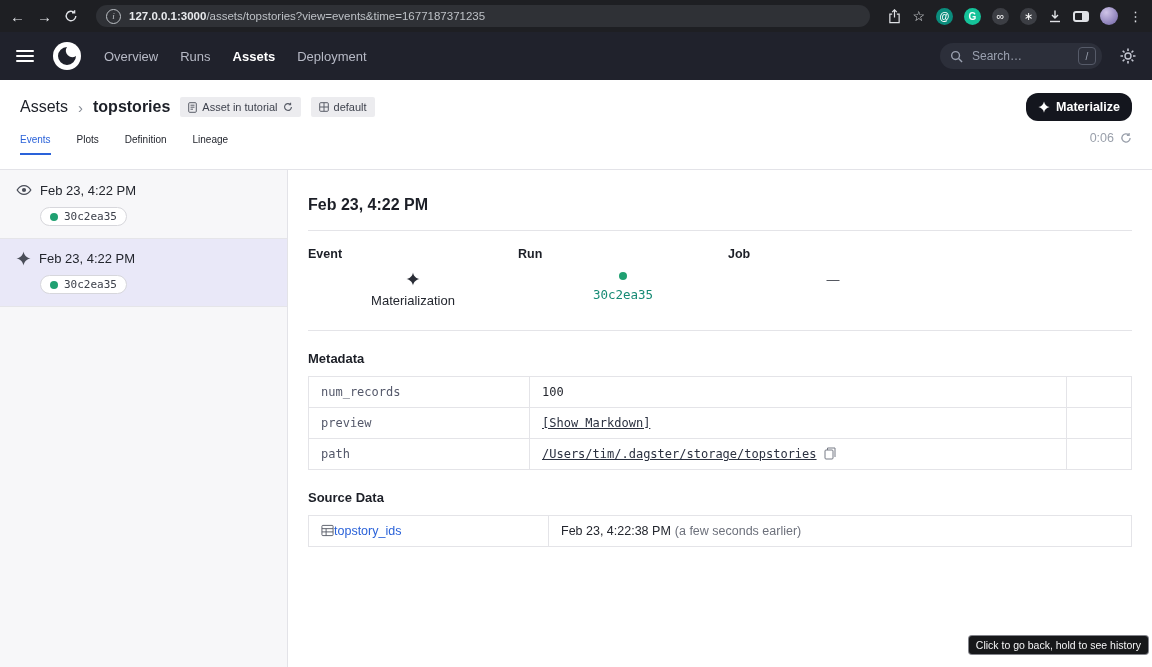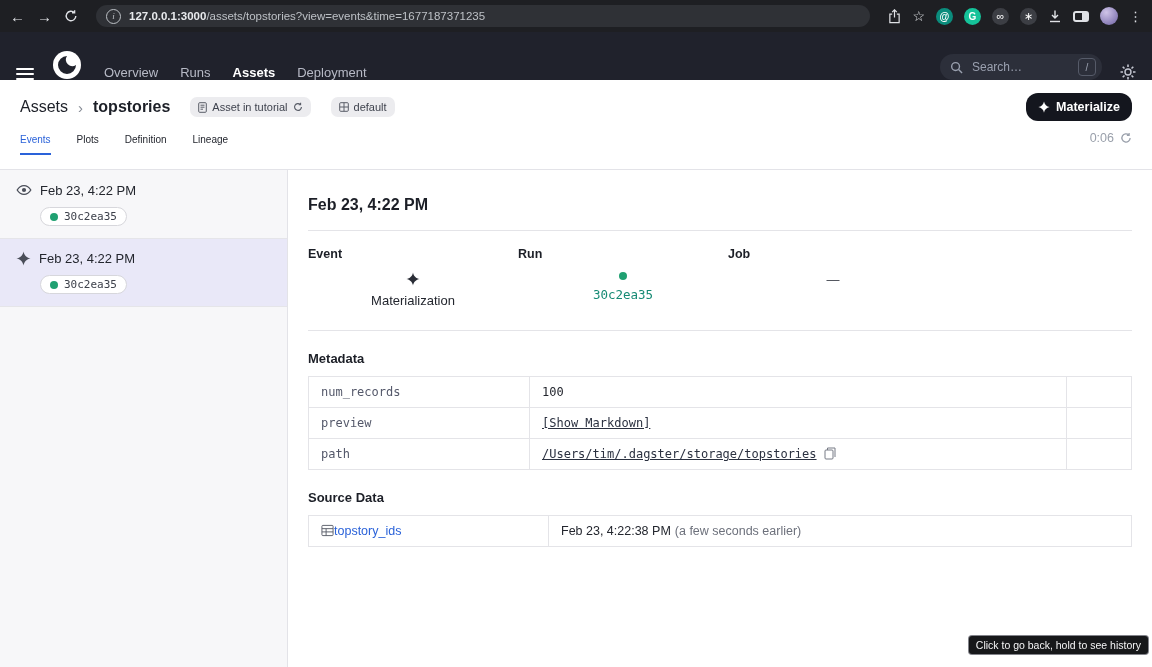--- a/index.html
+++ b/index.html
@@ -21,39 +21,39 @@
   .star{font-size:14px;color:#dfe1e5;}
   .ext{width:17px;height:17px;border-radius:50%;display:grid;place-items:center;font-size:10px;font-weight:700;color:#fff;flex:none;}
   .ext.teal{background:#0b8d7d;}
   .ext.green{background:#15c39a;}
   .ext.dark{background:#3c3e44;font-weight:400;font-size:11px;}
   .panel-icon{width:16px;height:11px;border:2px solid #dfe1e5;border-radius:3px;box-sizing:border-box;background:linear-gradient(to right,transparent 55%,#dfe1e5 55%);}
   .avatar{width:18px;height:18px;border-radius:50%;background:radial-gradient(circle at 35% 30%,#cfc4e8,#8b7fb8 70%,#5e5480);}
   .kebab{color:#dfe1e5;font-size:13px;}
 
   
-  .appnav{height:48px;background:#20222c;display:flex;align-items:flex-end;padding:0 16px;gap:18px;box-sizing:border-box;}
+  .appnav{height:48px;background:#20222c;display:flex;align-items:center;padding:0 16px;gap:18px;box-sizing:border-box;}
   .hamburger{width:18px;display:grid;gap:3px;cursor:pointer;}
   .hamburger i{height:2px;background:#fff;border-radius:1px;display:block;}
   .navlinks{display:flex;gap:22px;margin-left:4px;}
   .navlink{font-size:13px;color:#b7bac6;cursor:pointer;text-decoration:none;}
   .navlink.active{color:#fff;font-weight:700;}
   .searchbox{margin-left:auto;width:162px;height:26px;background:#2c2f3a;border-radius:14px;display:flex;align-items:center;gap:7px;padding:0 6px 0 10px;color:#9aa0af;box-sizing:border-box;}
   .searchbox input{flex:1;min-width:0;background:transparent;border:none;outline:none;color:#e3e5ea;font-size:12px;font-family:inherit;}
   .searchbox input::placeholder{color:#9aa0af;}
   .kbd{width:16px;height:16px;border:1px solid #565b69;border-radius:4px;font-size:10px;display:grid;place-items:center;color:#9aa0af;flex:none;}
   .gear{color:#c3c6d1;cursor:pointer;}
 
   
   .pagehead{height:90px;box-sizing:border-box;padding:12px 20px 0;border-bottom:1px solid #e3e3e8;background:#fff;}
   .crumb-row{display:flex;align-items:center;gap:10px;height:30px;}
   .crumb-root{font-size:16px;color:#1c1f27;text-decoration:none;cursor:pointer;}
   .crumb-sep{font-size:15px;color:#858a94;}
   .crumb-current{font-size:16px;font-weight:700;color:#1c1f27;}
-  .tag{display:inline-flex;align-items:center;gap:5px;background:#ececef;border-radius:7px;height:20px;padding:0 8px;font-size:11px;color:#3f434e;cursor:pointer;margin-left:10px;}
+  .tag{display:inline-flex;align-items:center;gap:5px;background:#ececef;border-radius:2px;height:20px;padding:0 8px;font-size:11px;color:#3f434e;cursor:pointer;}
   .tag svg{flex:none;color:#5a5e68;}
   .btn-materialize{margin-left:auto;display:inline-flex;align-items:center;gap:6px;background:#14161e;color:#fff;border:none;border-radius:12px;height:28px;padding:0 12px;font-size:12.5px;font-weight:700;font-family:inherit;cursor:pointer;}
   .tab-row{display:flex;align-items:flex-end;gap:26px;margin-top:6px;}
   .tab{font-size:10px;color:#23262e;padding:6px 0 10px;cursor:pointer;}
   .tab.active{color:var(--accent);font-weight:500;border-bottom:2px solid var(--accent);padding-bottom:8px;}
   .timer{margin-left:auto;display:flex;align-items:center;gap:6px;color:#9aa0ab;font-size:12.5px;padding-bottom:10px;}
 
   
   .content{display:flex;height:497px;}
   .sidebar{width:288px;flex:none;background:#f7f7f9;border-right:1px solid #e3e3e8;box-sizing:border-box;}

